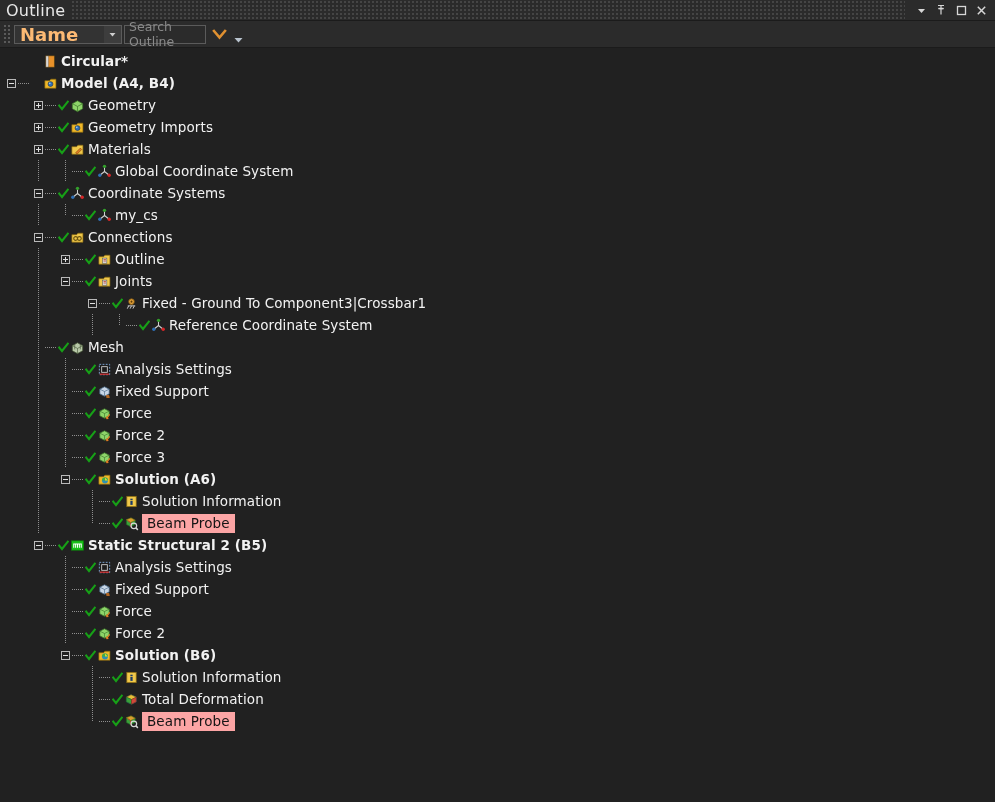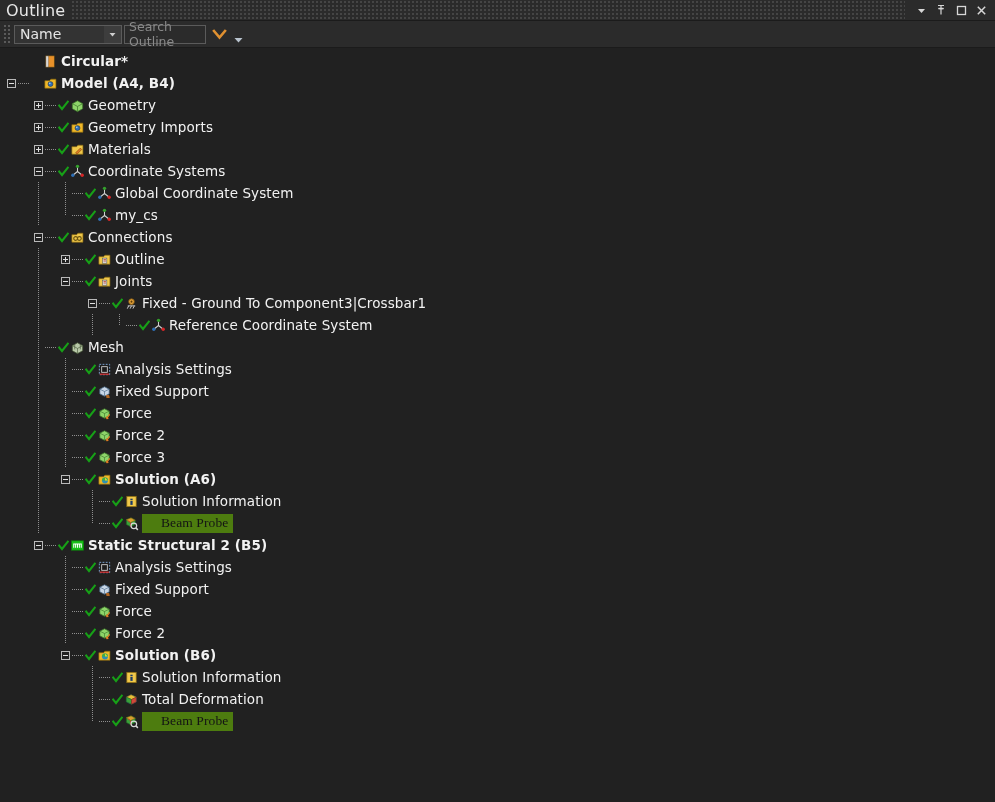--- a/index.html
+++ b/index.html
@@ -49,21 +49,21 @@
     background-size:4px 4px;
   }
   .combo{
     width:108px;height:19px;
     background:#333333;
     border:1px solid #5b5b5b;
     display:flex;align-items:center;
     position:relative;
     box-sizing:border-box;
   }
-  .combo .val{padding-left:5px;font-size:14px;color:#e5e5e5;flex:1;}
+  .combo .val{padding-left:5px;font-size:18px;color:#fdba74;flex:1;font-weight:bold;}
   .combo .arrow{
     width:17px;height:17px;display:flex;align-items:center;justify-content:center;
     background:#3d3d3d;
   }
   .search{
     width:82px;height:19px;margin-left:2px;
     background:#2b2b2b;
     border:1px solid #5b5b5b;
     box-sizing:border-box;
     display:flex;align-items:center;
@@ -110,23 +110,22 @@
     display:flex;align-items:center;justify-content:center;
   }
   .ico{
     width:17px;height:22px;flex:0 0 auto;
     display:flex;align-items:center;justify-content:center;
     margin-right:2px;
   }
   .lbl{font-size:13.5px;color:#f2f2f2;letter-spacing:.1px;padding-right:4px;}
   .row.bold .lbl{font-weight:bold;}
   .row.sel .lbl{
-    background:#4d7c0f;color:#141414;
-    padding:1px 5px 2px 19px;
-    font-family:Liberation Serif, serif;
+    background:#fca5a5;color:#141414;
+    padding:1px 5px 2px 5px;
   }
   
   .vline{
     position:absolute;top:0;width:1px;height:22px;
     background-image:linear-gradient(to bottom,#8f8f8f 50%,transparent 50%);
     background-size:1px 2px;
   }
   .vhalf{height:11px;}
 </style>
 </head>
@@ -270,62 +269,62 @@
         </div>
         <div class="ico">
           <svg width="15" height="15" viewBox="0 0 16 16">
             <path d="M2 5 h5 l1.4 -1.6 h5.4 v9.6 h-11.8 z" fill="#f0c84a" stroke="#8a6a10" stroke-width=".7"></path>
             <path d="M6 11.5 L11 6.5 L12.5 8 L7.5 13 Z" fill="#e07c24" stroke="#7a3e08" stroke-width=".6"></path>
           </svg>
         </div>
         <span class="lbl">Materials</span>
       </div>
       <div class="row">
-        <div class="ind" style="width: 31px; position: relative;"></div>
-        <div class="exp">
-          <div class="box"></div>
+        <div class="ind" style="width: 58px; position: relative;">
+          <div class="vline" style="left: 38px;"></div>
+        </div>
+        <div class="exp">
+          <div class="vline" style="left: 7px;"></div>
         </div>
         <div class="conn"></div>
         <div class="chk">
           <svg width="11" height="11" viewBox="0 0 11 11">
             <path d="M1.2 5.6 L4 9 L9.8 1.6" stroke="#17a017" stroke-width="2.1" fill="none" stroke-linecap="square"></path>
           </svg>
         </div>
         <div class="ico">
           <svg width="15" height="15" viewBox="0 0 16 16">
             <path d="M8 8 L8 2.5 M8 8 L3 12 M8 8 L13 12" stroke="#cfcfcf" stroke-width="1.1"></path>
             <circle cx="8" cy="2.5" r="1.8" fill="#33a02c"></circle>
             <circle cx="3" cy="12" r="1.8" fill="#2f6fb5"></circle>
             <circle cx="13" cy="12" r="1.8" fill="#d62728"></circle>
           </svg>
         </div>
-        <span class="lbl">Coordinate Systems</span>
-      </div>
-      <div class="row">
-        <div class="ind" style="width: 58px; position: relative;">
-          <div class="vline" style="left: 38px;"></div>
-        </div>
-        <div class="exp">
-          <div class="vline" style="left: 7px;"></div>
+        <span class="lbl">Global Coordinate System</span>
+      </div>
+      <div class="row">
+        <div class="ind" style="width: 31px; position: relative;"></div>
+        <div class="exp">
+          <div class="box"></div>
         </div>
         <div class="conn"></div>
         <div class="chk">
           <svg width="11" height="11" viewBox="0 0 11 11">
             <path d="M1.2 5.6 L4 9 L9.8 1.6" stroke="#17a017" stroke-width="2.1" fill="none" stroke-linecap="square"></path>
           </svg>
         </div>
         <div class="ico">
           <svg width="15" height="15" viewBox="0 0 16 16">
             <path d="M8 8 L8 2.5 M8 8 L3 12 M8 8 L13 12" stroke="#cfcfcf" stroke-width="1.1"></path>
             <circle cx="8" cy="2.5" r="1.8" fill="#33a02c"></circle>
             <circle cx="3" cy="12" r="1.8" fill="#2f6fb5"></circle>
             <circle cx="13" cy="12" r="1.8" fill="#d62728"></circle>
           </svg>
         </div>
-        <span class="lbl">Global Coordinate System</span>
+        <span class="lbl">Coordinate Systems</span>
       </div>
       <div class="row">
         <div class="ind" style="width: 58px; position: relative;">
           <div class="vline" style="left: 38px;"></div>
         </div>
         <div class="exp">
           <div class="vline vhalf" style="left: 7px;"></div>
         </div>
         <div class="conn"></div>
         <div class="chk">

